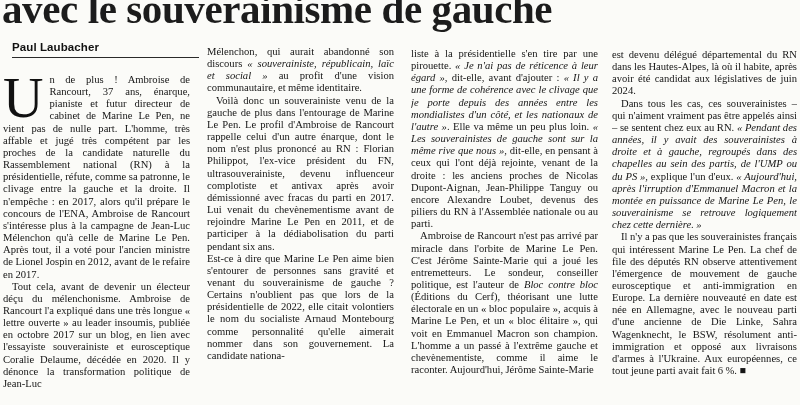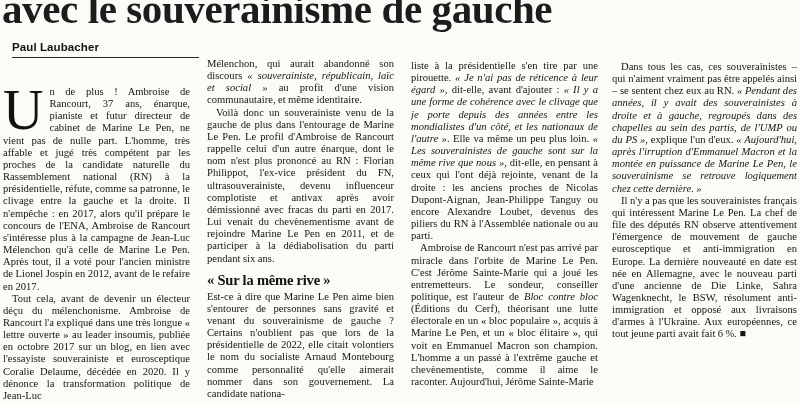--- a/index.html
+++ b/index.html
@@ -14,21 +14,21 @@
   }
 
   .byline-row { position:absolute; left:12px; top:41px; width:187px; }
   .byline {
     font-family:"Liberation Sans", sans-serif; font-weight:700;
     font-size:11.5px; color:#121212; letter-spacing:0.1px;
   }
   .byline-rule { margin-top:4px; border-top:1.6px solid #2a2a2a; width:187px; height:0; }
 
   .col {
-    position:absolute; top:16px; bottom:0; overflow:hidden;
+    position:absolute; top:4px; bottom:0; overflow:hidden;
     color:#151515;
   }
   .col-1 { left:3px;   width:187px; padding-top:70px; }
   .col-2 { left:207px; width:187px; padding-top:42px; }
   .col-3 { left:411px; width:187px; padding-top:44px; }
   .col-4 { left:612px; width:185px; padding-top:45px; }
 
   .para {
     font-size:10.6px; line-height:12.15px; text-align:justify;
     hyphens:auto; -webkit-hyphens:auto; word-spacing:-0.2px;
@@ -60,27 +60,27 @@
   </div>
 
   <div class="col col-1">
       <p class="para"><span class="dropcap">U</span><span>n de plus ! Ambroise de Rancourt, 37 ans, énarque, pianiste et futur directeur de cabinet de Marine Le Pen, ne vient pas de nulle part. L'homme, très affable et jugé très compétent par les proches de la candidate naturelle du Rassemblement national (RN) à la présidentielle, réfute, comme sa patronne, le clivage entre la gauche et la droite. Il n'empêche : en 2017, alors qu'il prépare le concours de l'ENA, Ambroise de Rancourt s'intéresse plus à la campagne de Jean-Luc Mélenchon qu'à celle de Marine Le Pen. Après tout, il a voté pour l'ancien ministre de Lionel Jospin en 2012, avant de le refaire en 2017.</span></p>
       <p class="para indent"><span>Tout cela, avant de devenir un électeur déçu du mélenchonisme. Ambroise de Rancourt l'a expliqué dans une très longue « lettre ouverte » au leader insoumis, publiée en octobre 2017 sur un blog, en lien avec l'essayiste souverainiste et eurosceptique Coralie Delaume, décédée en 2020. Il y dénonce la transformation politique de Jean-Luc</span></p>
     </div>
 
   <div class="col col-2">
       <p class="para"><span>Mélenchon, qui aurait abandonné son discours </span><span class="it">« souverainiste, républicain, laïc et social »</span><span> au profit d'une vision communautaire, et même identitaire.</span></p>
       <p class="para indent"><span>Voilà donc un souverainiste venu de la gauche de plus dans l'entourage de Marine Le Pen. Le profil d'Ambroise de Rancourt rappelle celui d'un autre énarque, dont le nom n'est plus prononcé au RN : Florian Philippot, l'ex-vice président du FN, ultrasouverainiste, devenu influenceur complotiste et antivax après avoir démissionné avec fracas du parti en 2017. Lui venait du chevènementisme avant de rejoindre Marine Le Pen en 2011, et de participer à la dédiabolisation du parti pendant six ans.</span></p>
-      <h3 class="subhead">« Sur la même rive »</h3>
       <p class="para"><span>Est-ce à dire que Marine Le Pen aime bien s'entourer de personnes sans gravité et venant du souverainisme de gauche ? Certains n'oublient pas que lors de la présidentielle de 2022, elle citait volontiers le nom du socialiste Arnaud Montebourg comme personnalité qu'elle aimerait nommer dans son gouvernement. La candidate nationa-</span></p>
     </div>
 
   <div class="col col-3">
       <p class="para"><span>liste à la présidentielle s'en tire par une pirouette. </span><span class="it">« Je n'ai pas de réticence à leur égard »</span><span>, dit-elle, avant d'ajouter : </span><span class="it">« Il y a une forme de cohérence avec le clivage que je porte depuis des années entre les mondialistes d'un côté, et les nationaux de l'autre »</span><span>. Elle va même un peu plus loin. </span><span class="it">« Les souverainistes de gauche sont sur la même rive que nous »</span><span>, dit-elle, en pensant à ceux qui l'ont déjà rejointe, venant de la droite : les anciens proches de Nicolas Dupont-Aignan, Jean-Philippe Tanguy ou encore Alexandre Loubet, devenus des piliers du RN à l'Assemblée nationale ou au parti.</span></p>
       <p class="para indent"><span>Ambroise de Rancourt n'est pas arrivé par miracle dans l'orbite de Marine Le Pen. C'est Jérôme Sainte-Marie qui a joué les entremetteurs. Le sondeur, conseiller politique, est l'auteur de </span><span class="it">Bloc contre bloc</span><span> (Éditions du Cerf), théorisant une lutte électorale en un « bloc populaire », acquis à Marine Le Pen, et un « bloc élitaire », qui voit en Emmanuel Macron son champion. L'homme a un passé à l'extrême gauche et chevènementiste, comme il aime le raconter. Aujourd'hui, Jérôme Sainte-Marie</span></p>
     </div>
 
   <div class="col col-4">
+      <p class="para"><span>est devenu délégué départemental du RN dans les Hautes-Alpes, là où il habite, après avoir été candidat aux législatives de juin 2024.</span></p>
       <p class="para indent"><span>Dans tous les cas, ces souverainistes – qui n'aiment vraiment pas être appelés ainsi – se sentent chez eux au RN. </span><span class="it">« Pendant des années, il y avait des souverainistes à droite et à gauche, regroupés dans des chapelles au sein des partis, de l'UMP ou du PS »</span><span>, explique l'un d'eux. </span><span class="it">« Aujourd'hui, après l'irruption d'Emmanuel Macron et la montée en puissance de Marine Le Pen, le souverainisme se retrouve logiquement chez cette dernière. »</span></p>
       <p class="para indent"><span>Il n'y a pas que les souverainistes français qui intéressent Marine Le Pen. La chef de file des députés RN observe attentivement l'émergence de mouvement de gauche eurosceptique et anti-immigration en Europe. La dernière nouveauté en date est née en Allemagne, avec le nouveau parti d'une ancienne de Die Linke, Sahra Wagenknecht, le BSW, résolument anti-immigration et opposé aux livraisons d'armes à l'Ukraine. Aux européennes, ce tout jeune parti avait fait 6 %. ■</span></p>
     </div>
 
 </div>
 
 </body></html>

